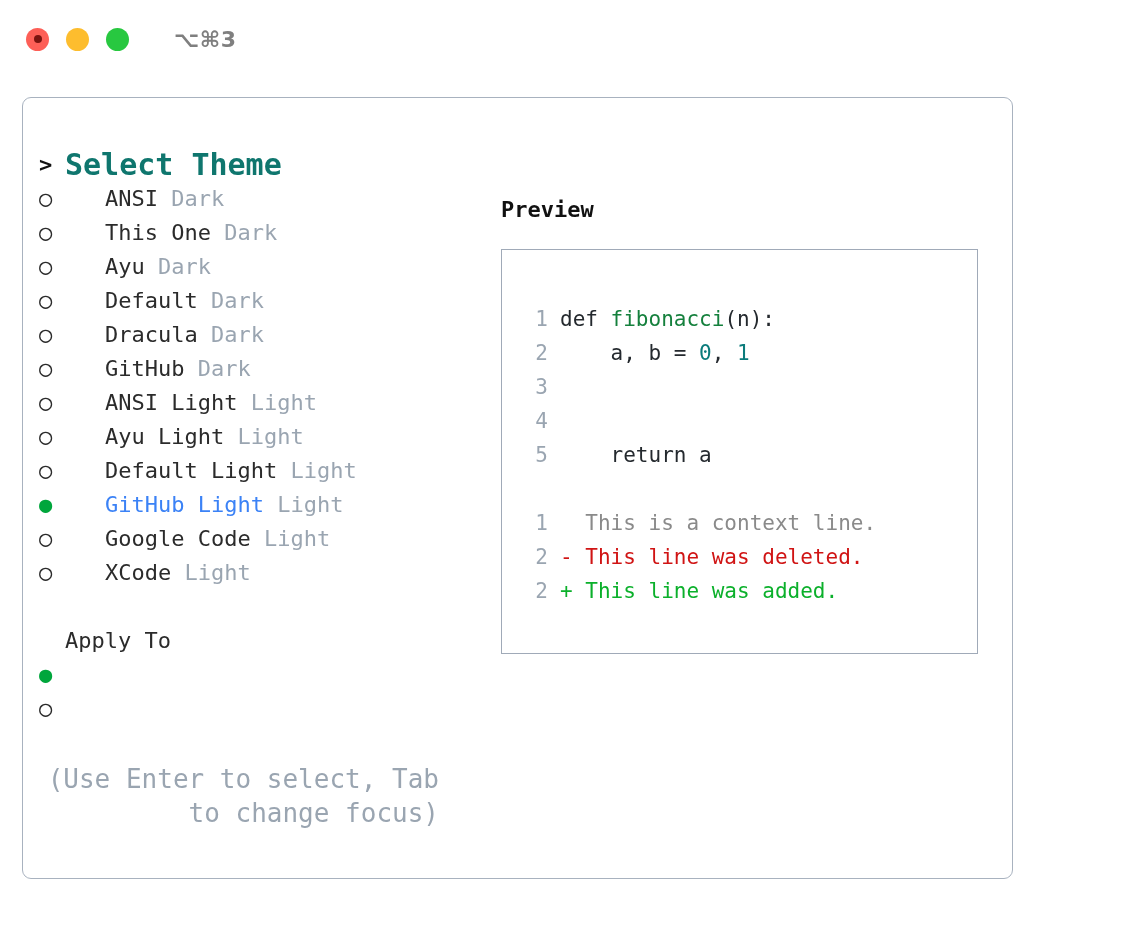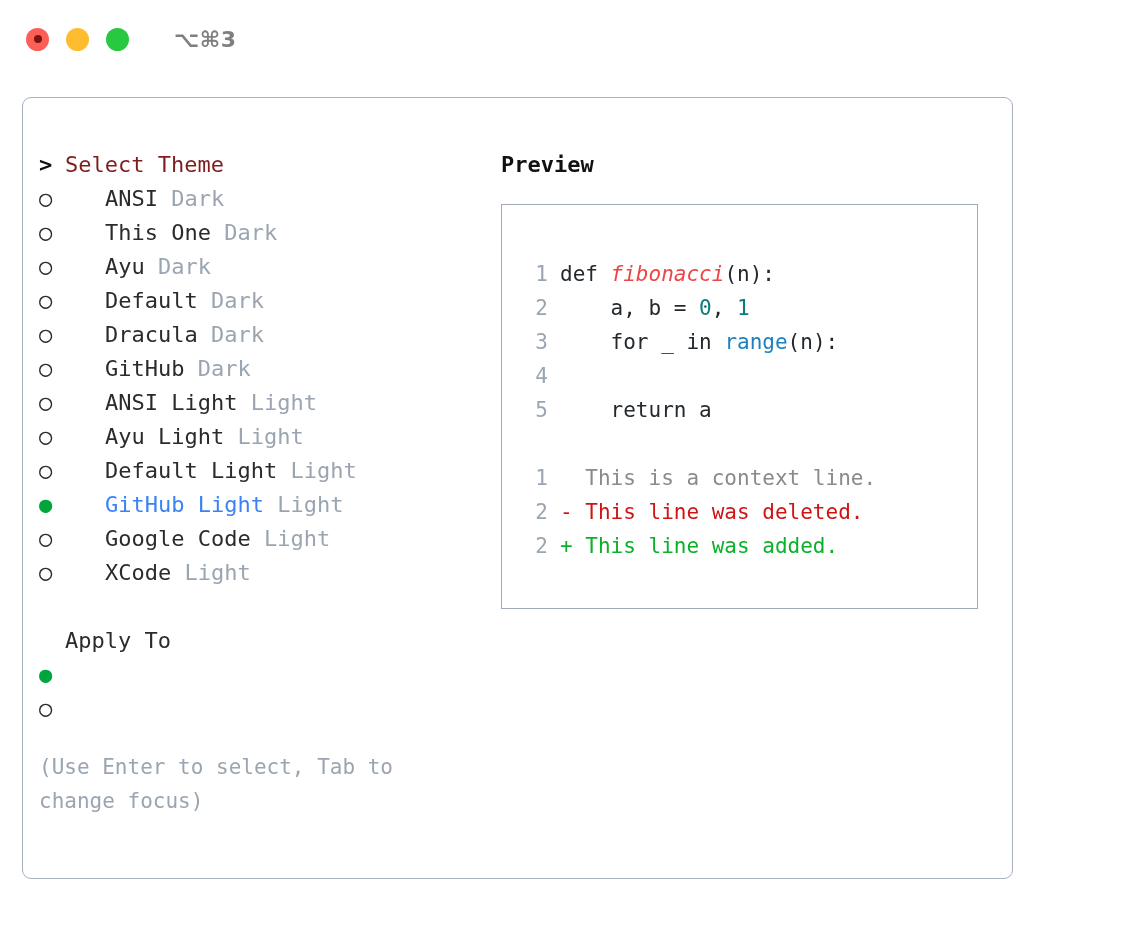--- a/index.html
+++ b/index.html
@@ -102,23 +102,23 @@
     font-size: 22px;
     color: #2b2b2b;
     text-align: left;
   }
   .row .marker.sel { color: #00a63c; }
   .row .label { color: #2b2b2b; margin-left: 40px; }
   .row .label.sel { color: #3b82f6; }
   .row .suffix { color: #9aa5b1; text-align: right; }
 
   .header-row .title {
-    font-weight: normal;
-    color: #7f1d1d;
-    font-size: 22px;
+    font-weight: bold;
+    color: #0f766e;
+    font-size: 30px;
   }
   .header-row .caret {
     width: 26px;
     flex: 0 0 26px;
     font-weight: bold;
     color: #111111;
   }
 
   .spacer-row { height: 34px; }
 
@@ -126,41 +126,43 @@
     height: 34px;
     display: flex;
     align-items: center;
     font-size: 22px;
     line-height: 34px;
     color: #2b2b2b;
   }
   .group-heading .pad { width: 26px; flex: 0 0 26px; }
 
   .hint {
-    margin-top: 24px;
+    margin-top: 36px;
     color: #9aa5b1;
-    font-size: 21px;
+    font-size: 26px;
     line-height: 34px;
     width: 400px;
     white-space: pre-wrap;
+    text-align: right;
   }
 
   
   .right-pane {
     position: absolute;
     left: 478px;
     top: 50px;
     width: 500px;
   }
   .preview-title {
     font-size: 22px;
     font-weight: bold;
     color: #111111;
     height: 34px;
     line-height: 34px;
+    margin-top: 45px;
   }
   .code-box {
     margin-top: 22px;
     width: 477px;
     height: 405px;
     border: 1.6px solid #a0aab8;
     box-sizing: border-box;
     background: #ffffff;
     padding: 52px 0 0 0;
   }
@@ -175,21 +177,21 @@
   .ln {
     width: 30px;
     flex: 0 0 30px;
     text-align: right;
     color: #9aa5b1;
     margin-right: 12px;
   }
   .code-gap { height: 34px; }
 
   .tok-plain   { color: #24292e; }
-  .tok-fn      { color: #ef4444; font-style: italic; }
+  .tok-fn      { color: #15803d; }
   .tok-num     { color: #0b7b7b; }
   .tok-builtin { color: #1b80c0; }
   .tok-ctx     { color: #8a8a8a; }
   .tok-del     { color: #d01414; }
   .tok-add     { color: #0bb02b; }
 </style>
 </head>
 <body>
 
 <div class="window">
@@ -242,21 +244,21 @@
 
         <div class="hint">(Use Enter to select, Tab to change focus)</div>
       </div>
 
       <div class="right-pane">
         <div class="preview-title">Preview</div>
         <div class="code-box">
           <div id="code-lines">
               <div class="code-line"><span class="ln">1</span><span><span class="tok-plain">def </span><span class="tok-fn">fibonacci</span><span class="tok-plain">(n):</span></span></div>
               <div class="code-line"><span class="ln">2</span><span><span class="tok-plain">    a, b = </span><span class="tok-num">0</span><span class="tok-plain">, </span><span class="tok-num">1</span></span></div>
-              <div class="code-line"><span class="ln">3</span><span><span class="tok-plain">    for _ in </span><span class="tok-builtin">range</span><span class="tok-plain">(n):</span></span></div>
+              <div class="code-line"><span class="ln">3</span></div>
               <div class="code-line"><span class="ln">4</span></div>
               <div class="code-line"><span class="ln">5</span><span><span class="tok-plain">    return a</span></span></div>
             </div>
           <div class="code-gap"></div>
           <div id="diff-lines">
               <div class="code-line"><span class="ln">1</span><span class="tok-ctx">  This is a context line.</span></div>
               <div class="code-line"><span class="ln">2</span><span class="tok-del">- This line was deleted.</span></div>
               <div class="code-line"><span class="ln">2</span><span class="tok-add">+ This line was added.</span></div>
             </div>
         </div>

